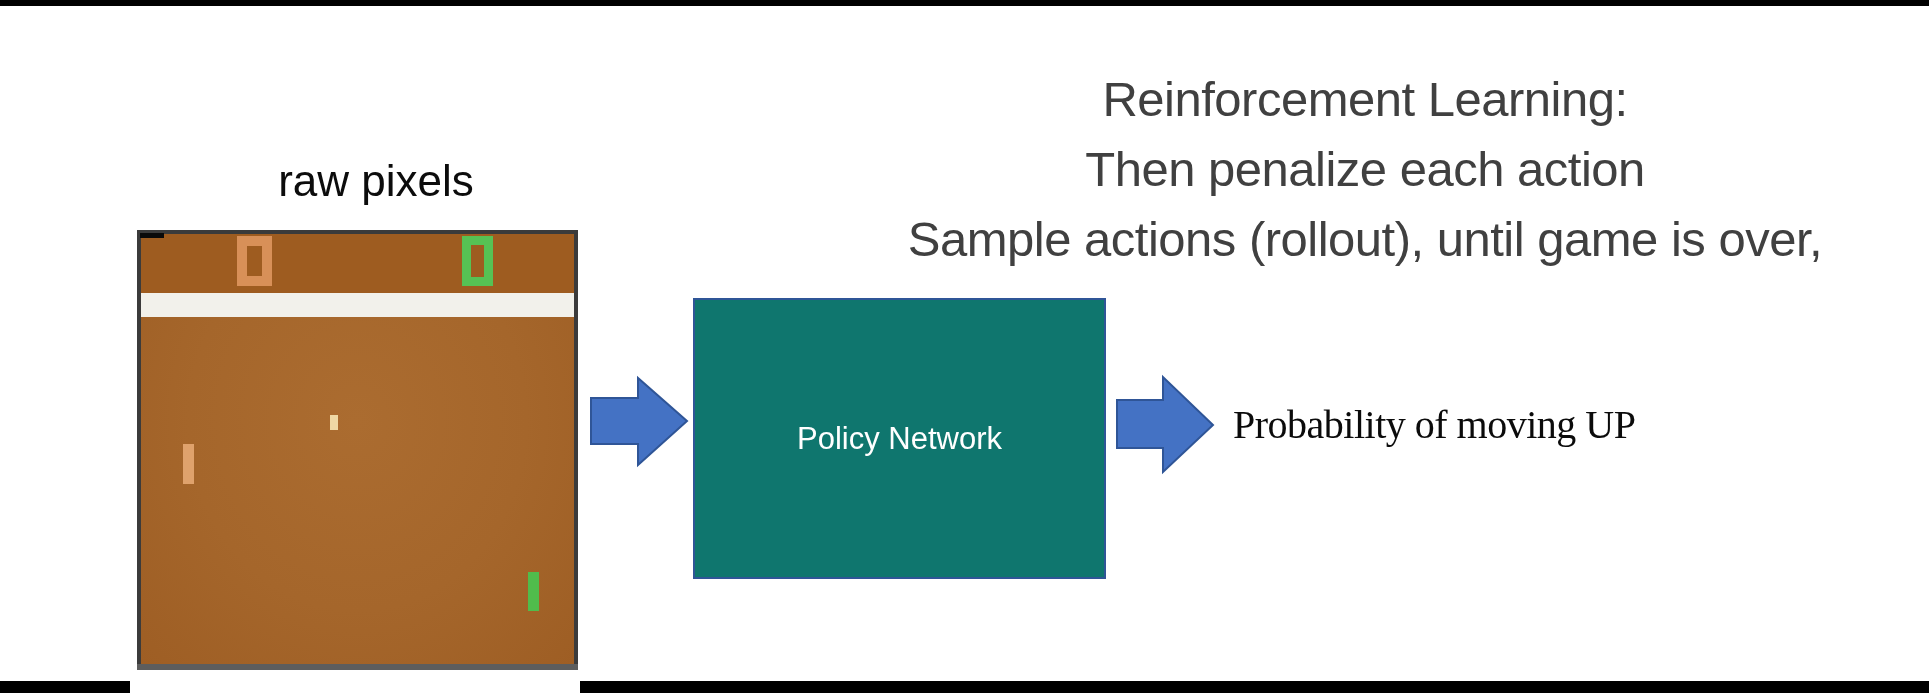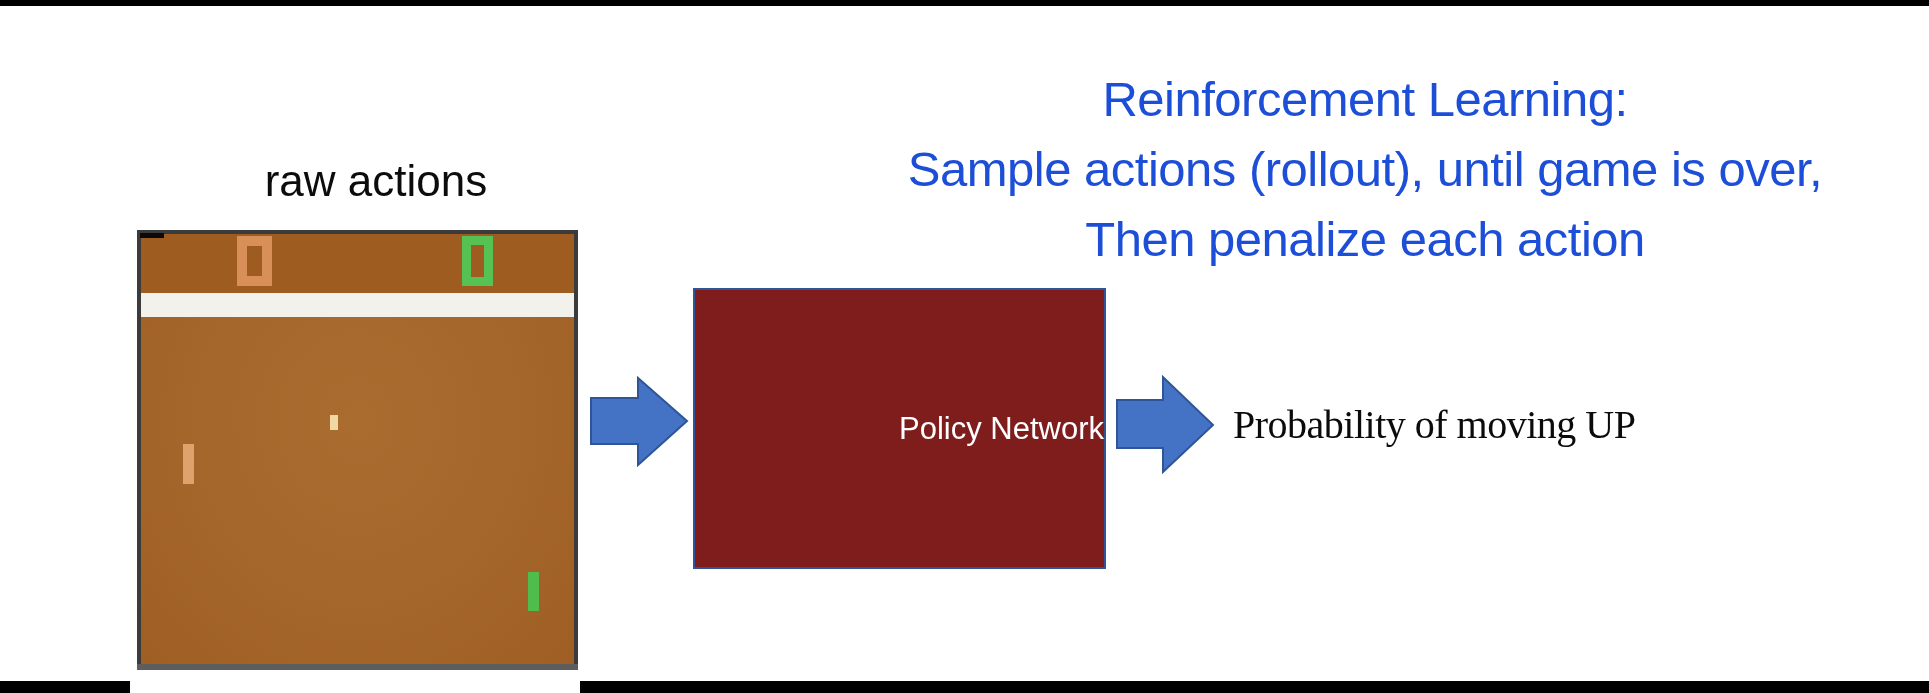--- a/index.html
+++ b/index.html
@@ -46,32 +46,32 @@
 
   #ball         { left: 189px; top: 98px;  width: 8px;  height: 15px; background: #efd8a4; }
   #left-paddle  { left: 42px;  top: 127px; width: 11px; height: 40px; background: #dfa26c; }
   #right-paddle { left: 387px; top: 255px; width: 11px; height: 39px; background: #50bc4c; }
 
   
   #title-block {
     left: 801px; top: 64px; width: 1128px;
     text-align: center;
     font-size: 49px; line-height: 70px;
-    color: #1d4ed8;
+    color: #404040;
     letter-spacing: -0.5px;
     white-space: nowrap;
   }
 
   
   #policy-box {
-    left: 693px; top: 288px; width: 413px; height: 281px;
-    background: #7f1d1d;
+    left: 693px; top: 298px; width: 413px; height: 281px;
+    background: #0f766e;
     border: 2px solid #2f5597;
     box-sizing: border-box;
-    display: flex; align-items: center; justify-content: flex-end;
+    display: flex; align-items: center; justify-content: center;
   }
   #policy-box-label { color: #ffffff; font-size: 31px; }
 
   
   #input-arrow  { left: 588px;  top: 372px; width: 102px; height: 98px; }
   #output-arrow { left: 1114px; top: 374px; width: 102px; height: 101px; }
 
   
   #probability-label {
     left: 1233px; top: 400px; height: 48px;
@@ -82,41 +82,41 @@
     font-family: Liberation Serif, serif;
   }
 </style>
 </head>
 <body>
 
 <div class="abs" id="top-bar"></div>
 <div class="abs" id="bottom-bar"></div>
 <div class="abs" id="screenshot-backing"></div>
 
-<div class="abs" id="raw-pixels-label">raw actions</div>
+<div class="abs" id="raw-pixels-label">raw pixels</div>
 
 <div class="abs" id="game-frame">
   <div class="abs" id="score-area">
     <div class="abs" id="left-score-digit"></div>
     <div class="abs" id="right-score-digit"></div>
   </div>
   <div class="abs" id="menu-dash"></div>
   <div class="abs" id="divider-band"></div>
   <div class="abs" id="play-area">
     <div class="abs" id="ball"></div>
     <div class="abs" id="left-paddle"></div>
     <div class="abs" id="right-paddle"></div>
   </div>
   <div class="abs" id="game-bottom-border"></div>
 </div>
 
 <div class="abs" id="title-block">
   <div>Reinforcement Learning:</div>
+  <div>Then penalize each action</div>
   <div>Sample actions (rollout), until game is over,</div>
-  <div>Then penalize each action</div>
 </div>
 
 <svg class="abs" id="input-arrow" viewBox="0 0 102 98">
   <polygon points="3,26 50,26 50,6 99,49 50,93 50,72 3,72" stroke="#2f5597" stroke-width="2" fill="#4472c4"></polygon>
 </svg>
 
 <div class="abs" id="policy-box">
   <span id="policy-box-label">Policy Network</span>
 </div>
 

